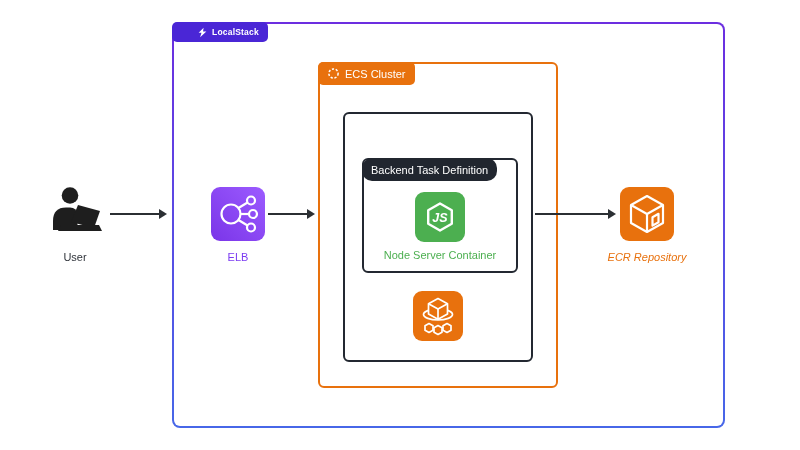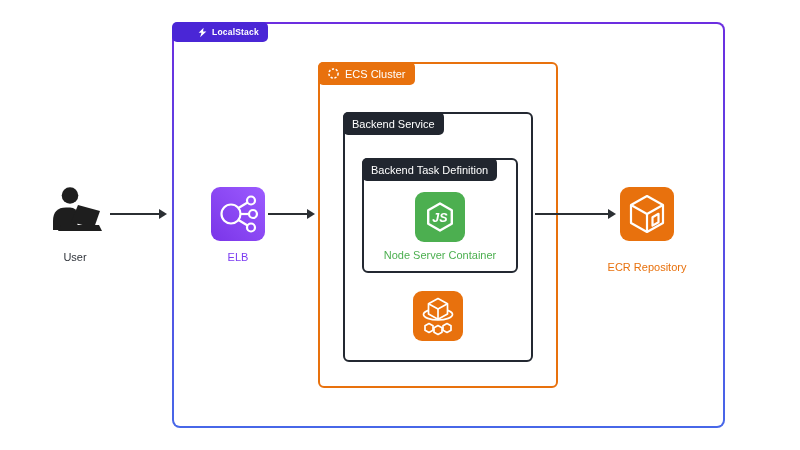--- a/index.html
+++ b/index.html
@@ -30,34 +30,34 @@
   .badge{
     position:absolute;display:flex;align-items:center;gap:5px;
     color:#fff;border-radius:5px;padding:0 9px;height:23px;
     font-size:11px;white-space:nowrap;z-index:5;
   }
   .badge-localstack{left:172px;top:22px;height:20px;background:#4A26D6;
     font-size:8.5px;font-weight:bold;letter-spacing:.2px;gap:4px;padding-left:25px;}
   .badge-ecs{left:318px;top:62px;background:#E8710D;}
   .badge-dark{background:#21262F;}
   .badge-service{left:343px;top:112px;}
-  .badge-task{left:362px;top:158px;}
+  .badge-task{left:362px;top:158px;border-radius:10px;}
   
   .tile{position:absolute;z-index:4;font-style:italic;}
   .tile-elb{left:211px;top:187px;}
   .tile-ecr{left:620px;top:187px;}
   .tile-node{left:415px;top:192px;}
   .tile-ecs-service{left:413px;top:291px;}
   .user-glyph{position:absolute;left:50px;top:186px;}
   
   .node-label{position:absolute;font-size:11px;text-align:center;z-index:4;}
   .label-user{left:45px;top:251px;width:60px;color:#30343B;}
   .label-elb{left:208px;top:251px;width:60px;color:#7B3BF2;text-align:center;}
   .label-node{left:370px;top:249px;width:140px;color:#4CAF50;}
-  .label-ecr{left:597px;top:261px;width:100px;color:#E8710D;}
+  .label-ecr{left:597px;top:251px;width:100px;color:#E8710D;font-style:italic;}
   
   .arrow{position:absolute;height:2px;background:#2B2F33;z-index:3;}
   .arrow::after{
     content:"";position:absolute;right:-7px;top:-4px;width:0;height:0;
     border-left:8px solid #2B2F33;border-top:5px solid transparent;
     border-bottom:5px solid transparent;
   }
   .arrow-1{left:110px;top:213px;width:50px;}
   .arrow-2{left:268px;top:213px;width:40px;}
   .arrow-3{left:535px;top:213px;width:74px;}
@@ -88,23 +88,20 @@
 
   <div class="badge badge-ecs">
     <span style="display:flex;">
       <svg width="13" height="13" viewBox="0 0 13 13">
         <circle cx="6.5" cy="6.5" r="4.6" fill="none" stroke="#ffffff" stroke-width="1.5" stroke-dasharray="2.2 1.7"></circle>
       </svg>
     </span>
     <span>ECS Cluster</span>
   </div>
 
-  <div class="badge badge-dark badge-service">
-    <span>Backend Service</span>
-  </div>
 
   <div class="badge badge-dark badge-task">
     <span>Backend Task Definition</span>
   </div>
 
   <div class="user-glyph">
     <svg width="52" height="48" viewBox="0 0 52 48">
       <g fill="#1E1E1E">
         <circle cx="20" cy="9.5" r="8.3"></circle>
         <path d="M3 44 V35 Q3 21.5 16 21.5 h4 q6.5 0 7.5 7 V44 Z"></path>

